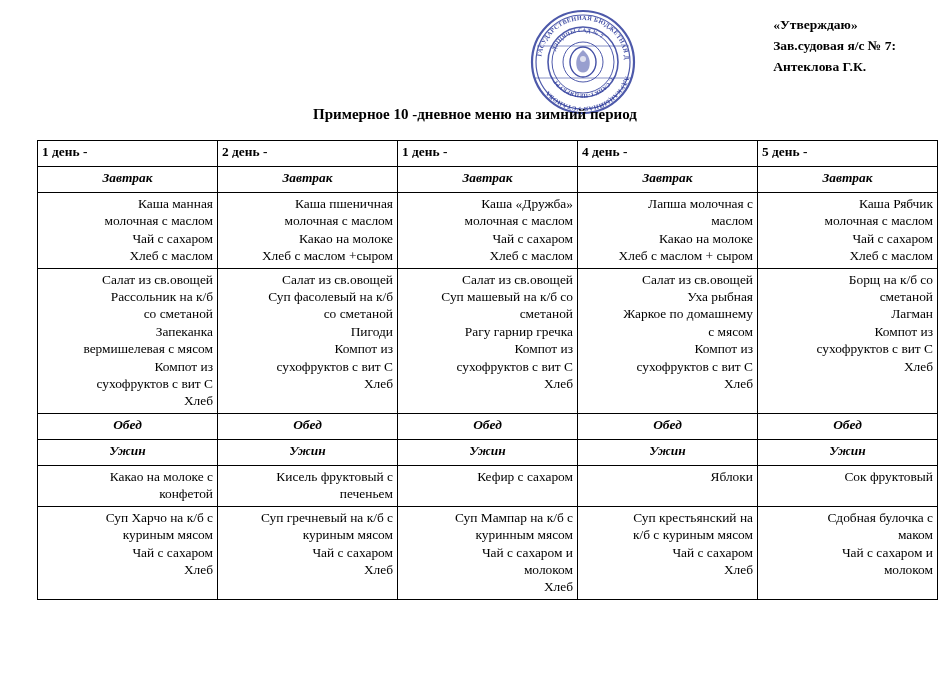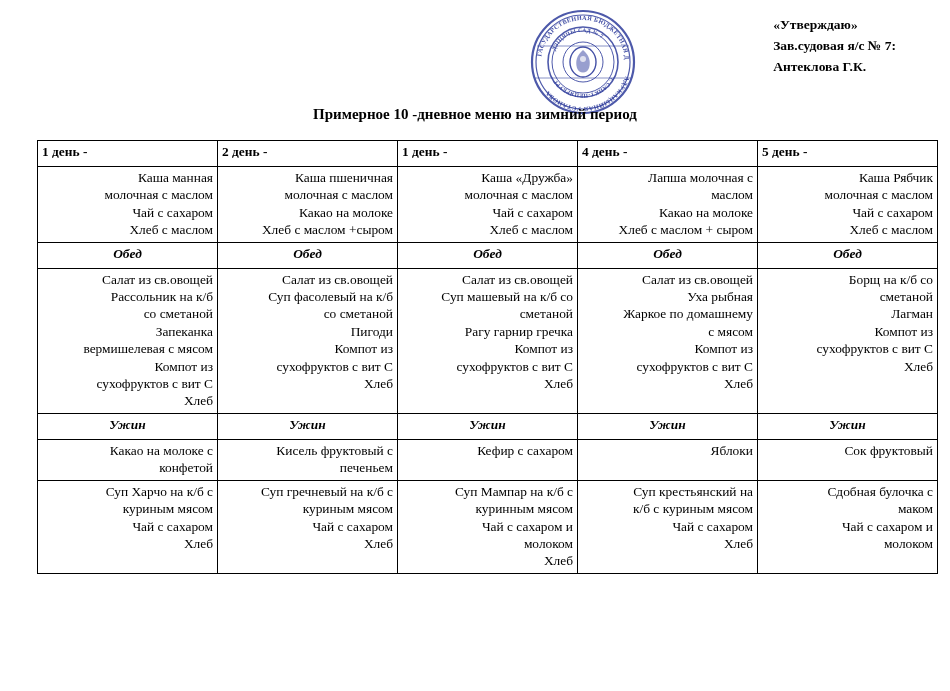--- a/index.html
+++ b/index.html
@@ -165,20 +165,27 @@
     <tbody>
 
       <tr>
         <td class="daycell">1 день -</td>
         <td class="daycell">2 день -</td>
         <td class="daycell">1 день -</td>
         <td class="daycell">4 день -</td>
         <td class="daycell">5 день -</td>
       </tr>
 
+      <tr>
+        <td class="mealcell">Завтрак</td>
+        <td class="mealcell">Завтрак</td>
+        <td class="mealcell">Завтрак</td>
+        <td class="mealcell">Завтрак</td>
+        <td class="mealcell">Завтрак</td>
+      </tr>
 
       <tr>
         <td class="items">
             <div>Каша манная</div>
             <div>молочная с маслом</div>
             <div>Чай с сахаром</div>
             <div>Хлеб с маслом</div>
           </td>
         <td class="items">
             <div>Каша пшеничная</div>
@@ -197,28 +204,20 @@
             <div>маслом</div>
             <div>Какао на молоке</div>
             <div>Хлеб с маслом + сыром</div>
           </td>
         <td class="items">
             <div>Каша Рябчик</div>
             <div>молочная с маслом</div>
             <div>Чай с сахаром</div>
             <div>Хлеб с маслом</div>
           </td>
-      </tr>
-
-      <tr>
-        <td class="mealcell">Обед</td>
-        <td class="mealcell">Обед</td>
-        <td class="mealcell">Обед</td>
-        <td class="mealcell">Обед</td>
-        <td class="mealcell">Обед</td>
       </tr>
 
       <tr>
         <td class="items">
             <div>Салат из св.овощей</div>
             <div>Рассольник на к/б</div>
             <div>со сметаной</div>
             <div>Запеканка</div>
             <div>вермишелевая с мясом</div>
             <div>Компот из</div>
@@ -255,20 +254,28 @@
         <td class="items">
             <div>Борщ на к/б со</div>
             <div>сметаной</div>
             <div>Лагман</div>
             <div>Компот из</div>
             <div>сухофруктов с вит С</div>
             <div>Хлеб</div>
           </td>
       </tr>
 
+      <tr>
+        <td class="mealcell">Обед</td>
+        <td class="mealcell">Обед</td>
+        <td class="mealcell">Обед</td>
+        <td class="mealcell">Обед</td>
+        <td class="mealcell">Обед</td>
+      </tr>
+
 
       <tr>
         <td class="mealcell">Ужин</td>
         <td class="mealcell">Ужин</td>
         <td class="mealcell">Ужин</td>
         <td class="mealcell">Ужин</td>
         <td class="mealcell">Ужин</td>
       </tr>
 
       <tr>

